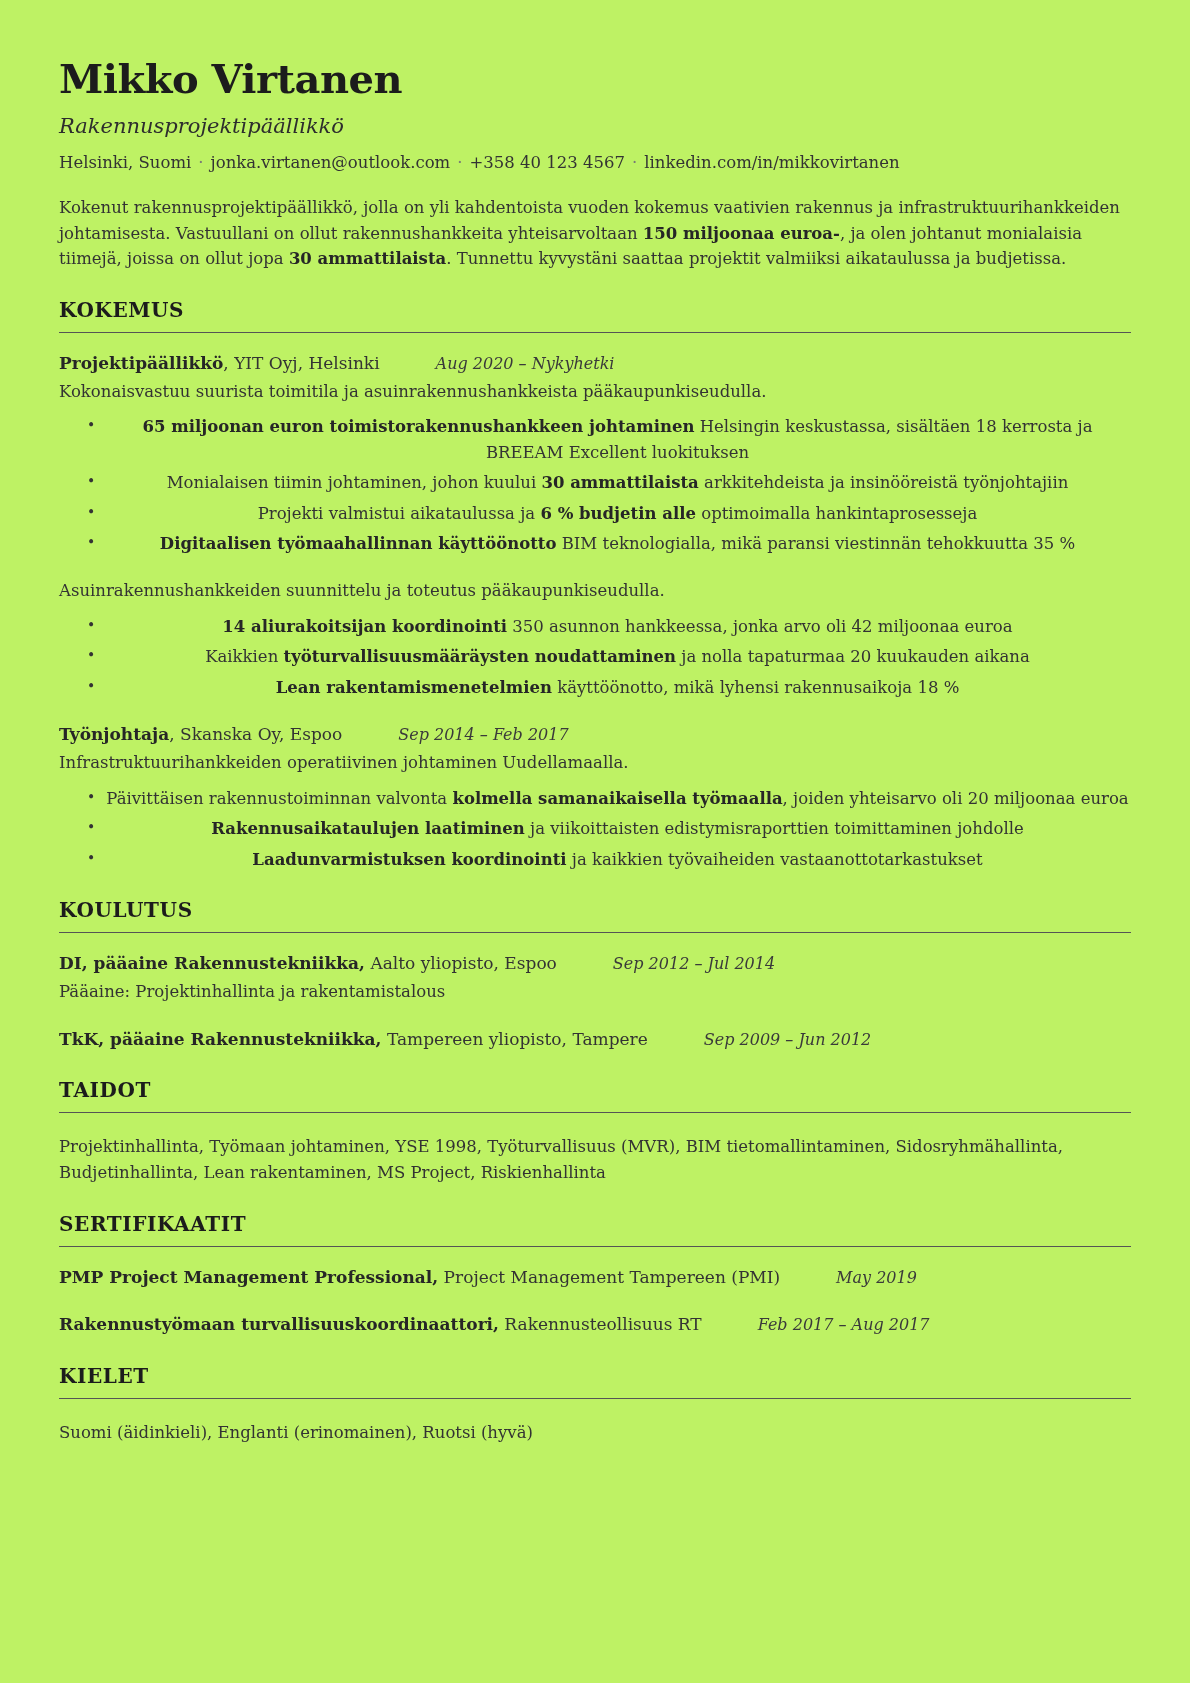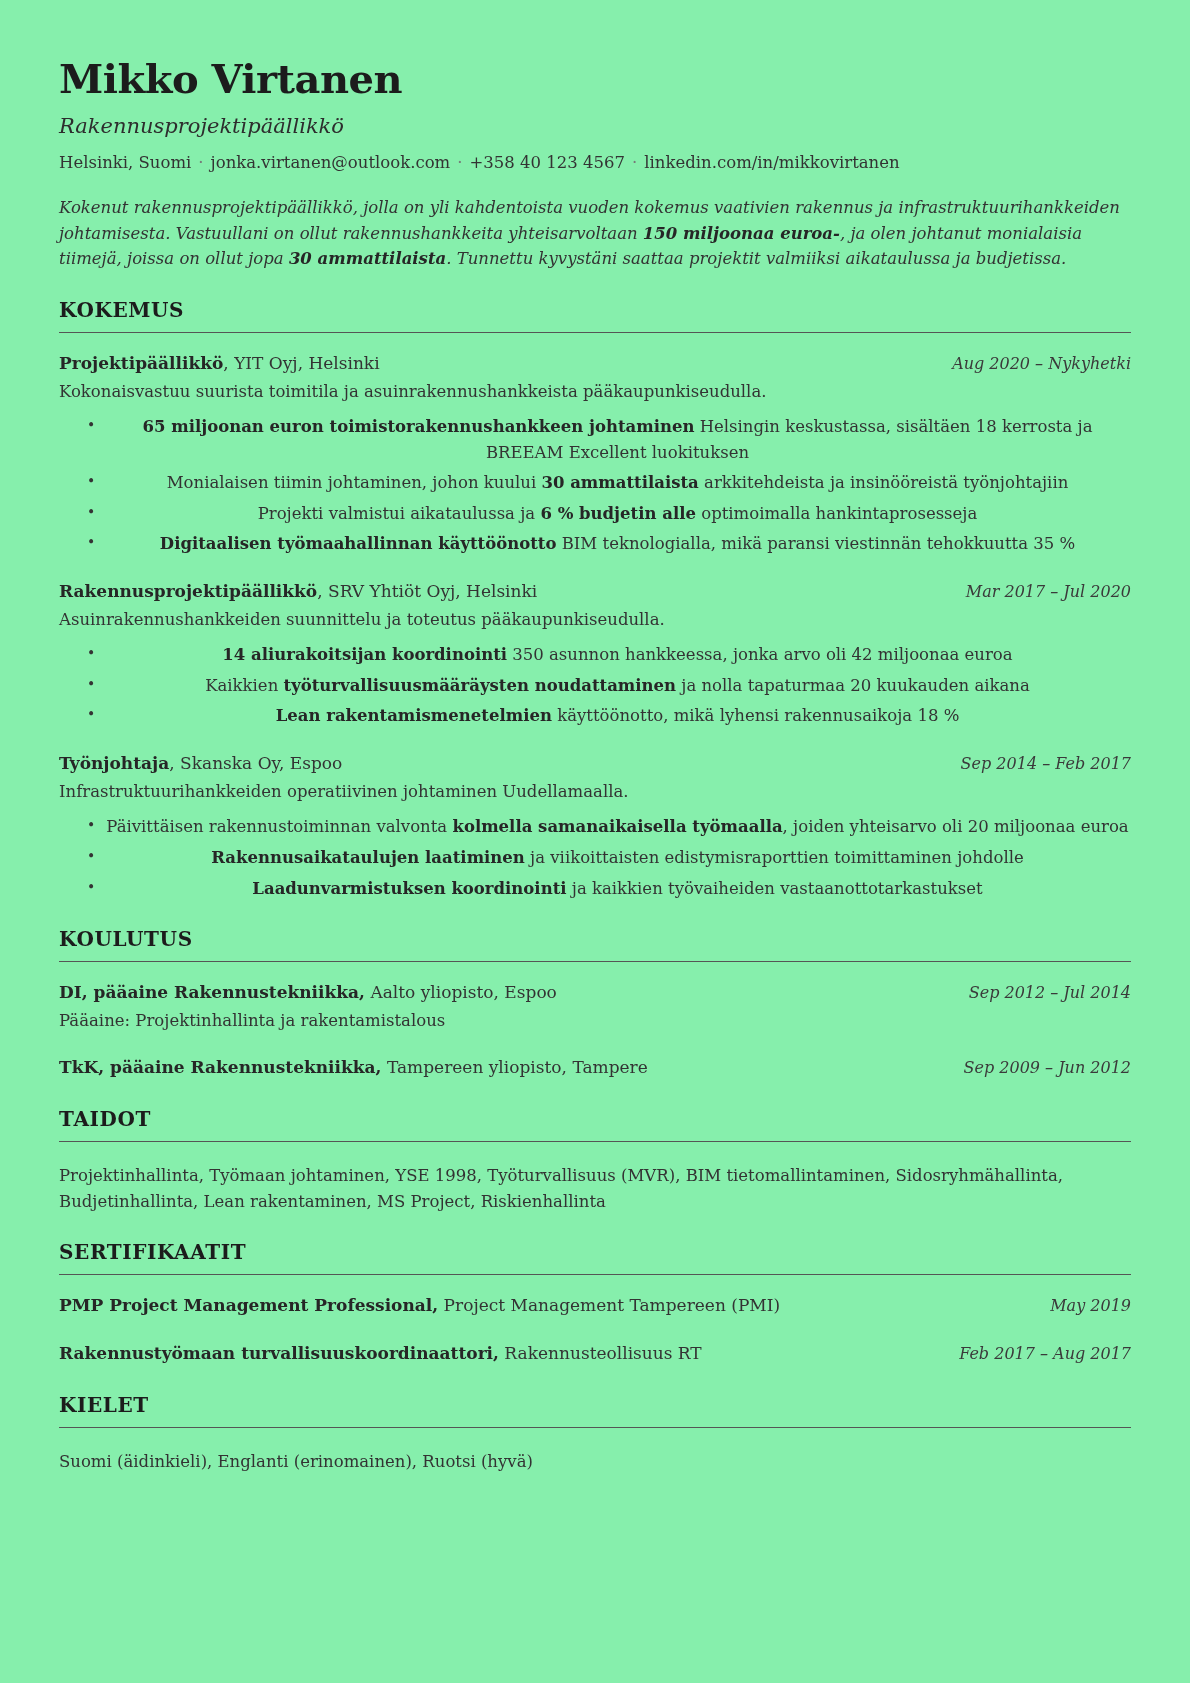--- a/index.html
+++ b/index.html
@@ -1,41 +1,41 @@
 <!DOCTYPE html>
 <html><head>
 <meta charset="utf-8">
 <style>
   html, body { margin: 0; padding: 0; background: #ffffff; }
   .page {
     width: 1190px; height: 1683px; box-sizing: border-box;
-    background: #86efac; padding: 57px 59px; overflow: hidden;
+    background: #bef264; padding: 57px 59px; overflow: hidden;
     font-family: "DejaVu Serif", serif; color: #333333;
     font-size: 16.5px; line-height: 1.55;
   }
   .name {
     font-size: 40px; font-weight: bold; color: #1c1c1c;
     line-height: 1.1; letter-spacing: -0.5px; margin: 0;
   }
   .job-title-line { font-style: italic; font-size: 21px; color: #2d2d2d; margin-top: 9px; }
   .contact-line { margin-top: 7px; font-size: 16.5px; color: #333; }
   .contact-sep { color: #777; padding: 0 7px; }
-  .summary { margin-top: 20px; max-width: 1072px; font-style: italic; }
+  .summary { margin-top: 20px; max-width: 1072px; }
   .summary strong, .bullet-text strong, .entry-title { color: #262626; }
 
   .section { margin-top: 26px; }
   .section-heading {
     font-size: 20px; font-weight: bold; letter-spacing: 0.6px;
     color: #1c1c1c; line-height: 1.2;
   }
   .rule { height: 1px; background: #555555; margin-top: 10px; }
 
   .entry { margin-top: 17px; }
   .entry + .entry { margin-top: 21px; }
-  .entry-head { display: flex; justify-content: space-between; align-items: baseline; gap: 32px; }
+  .entry-head { display: flex; align-items: baseline; gap: 32px; }
   .entry-title-wrap { font-size: 17px; }
   .entry-title { font-weight: bold; }
   .entry-dates {
     font-style: italic; font-size: 16px; color: #3a3a3a;
     white-space: nowrap; margin-left: 24px;
   }
   .entry-desc { margin-top: 2px; }
   .entry-note { margin-top: 2px; }
 
   ul.bullets { list-style: none; margin: 10px 0 0 0; padding: 0 0 0 28px; }
@@ -72,24 +72,20 @@
     <div class="entry-desc">Kokonaisvastuu suurista toimitila ja asuinrakennushankkeista pääkaupunkiseudulla.</div>
     <ul class="bullets">
             <li><span class="bullet-text"><strong>65 miljoonan euron toimistorakennushankkeen johtaminen</strong><span> Helsingin keskustassa, sisältäen 18 kerrosta ja BREEAM Excellent luokituksen</span></span></li>
             <li><span class="bullet-text"><span>Monialaisen tiimin johtaminen, johon kuului </span><strong>30 ammattilaista</strong><span> arkkitehdeista ja insinööreistä työnjohtajiin</span></span></li>
             <li><span class="bullet-text"><span>Projekti valmistui aikataulussa ja </span><strong>6 % budjetin alle</strong><span> optimoimalla hankintaprosesseja</span></span></li>
             <li><span class="bullet-text"><strong>Digitaalisen työmaahallinnan käyttöönotto</strong><span> BIM teknologialla, mikä paransi viestinnän tehokkuutta 35 %</span></span></li>
           </ul>
   </div>
 
   <div class="entry">
-    <div class="entry-head">
-      <div class="entry-title-wrap"><span class="entry-title">Rakennusprojektipäällikkö</span><span>, SRV Yhtiöt Oyj, Helsinki</span></div>
-      <div class="entry-dates">Mar 2017 – Jul 2020</div>
-    </div>
     <div class="entry-desc">Asuinrakennushankkeiden suunnittelu ja toteutus pääkaupunkiseudulla.</div>
     <ul class="bullets">
             <li><span class="bullet-text"><strong>14 aliurakoitsijan koordinointi</strong><span> 350 asunnon hankkeessa, jonka arvo oli 42 miljoonaa euroa</span></span></li>
             <li><span class="bullet-text"><span>Kaikkien </span><strong>työturvallisuusmääräysten noudattaminen</strong><span> ja nolla tapaturmaa 20 kuukauden aikana</span></span></li>
             <li><span class="bullet-text"><strong>Lean rakentamismenetelmien</strong><span> käyttöönotto, mikä lyhensi rakennusaikoja 18 %</span></span></li>
           </ul>
   </div>
 
   <div class="entry">
     <div class="entry-head">

